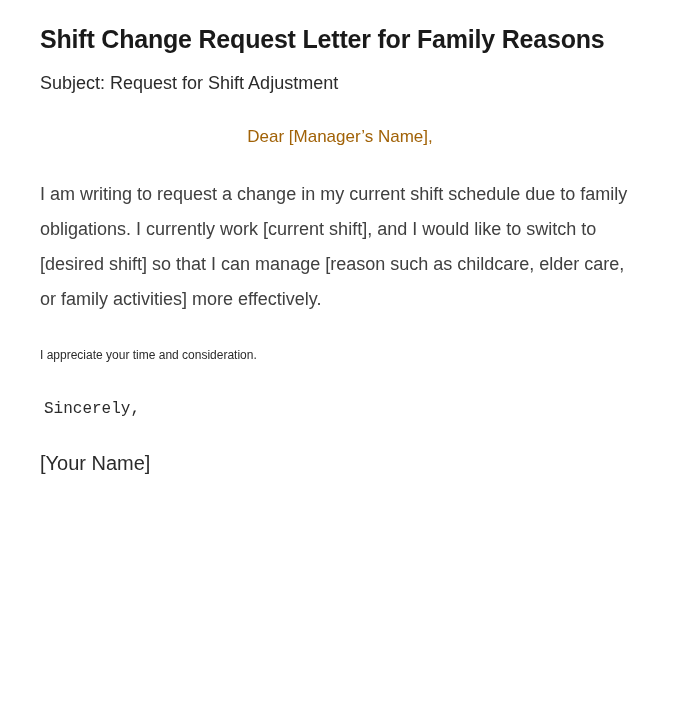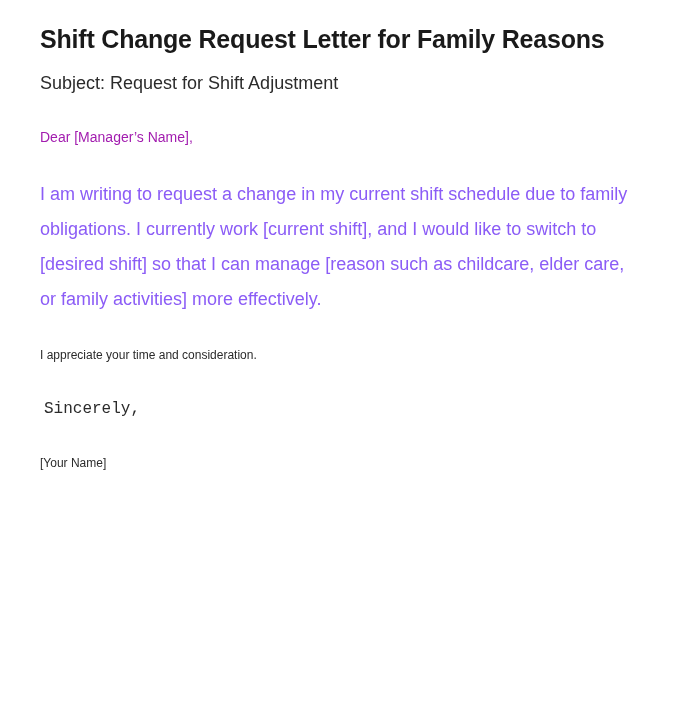--- a/index.html
+++ b/index.html
@@ -31,47 +31,48 @@
   }
   .letter-subject {
     margin: 13px 0 0 0;
     font-size: 18px;
     line-height: 28px;
     color: #2b2b2b;
     font-weight: normal;
   }
   .letter-salutation {
     margin: 26px 0 0 0;
-    font-size: 14px;
+    font-size: 17px;
     line-height: 28px;
-    color: #a21caf;
+    color: #a16207;
+    text-align: center;
   }
   .letter-paragraph {
     margin: 26px 0 0 0;
     font-size: 18px;
     line-height: 35px;
-    color: #8b5cf6;
+    color: #404040;
     max-width: 598px;
   }
   .letter-line {
     margin: 24px 0 0 0;
     font-size: 12px;
     line-height: 28px;
     color: #2b2b2b;
   }
   .letter-closing {
     margin: 26px 0 0 4px;
     font-size: 16px;
     line-height: 28px;
     color: #2b2b2b;
     font-family: Liberation Mono, monospace;
   }
   .letter-signature {
     margin: 26px 0 12px 0;
-    font-size: 12px;
+    font-size: 20px;
     line-height: 28px;
     color: #2b2b2b;
   }
 </style>
 </head>
 <body>
 
 <div class="letter">
 
   <h1 class="letter-title">Shift Change Request Letter for Family Reasons</h1>

